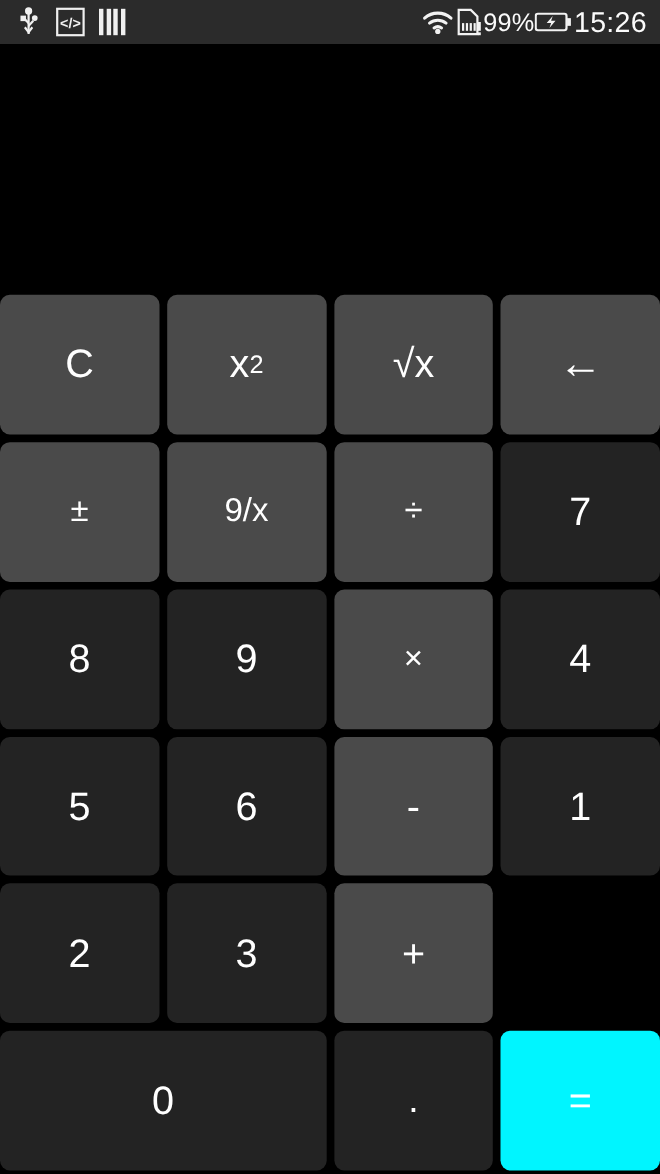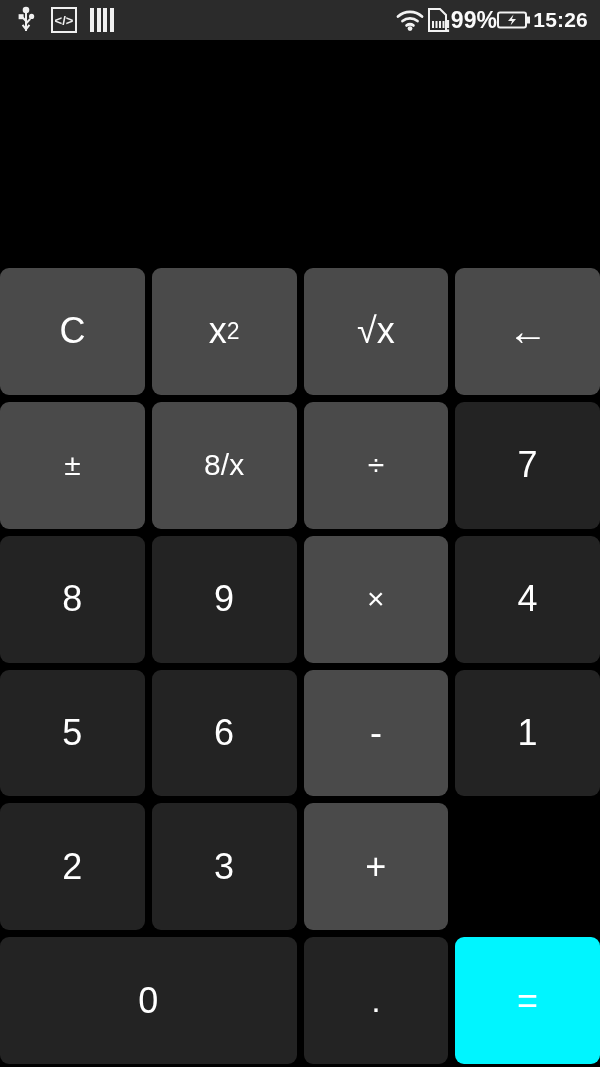--- a/index.html
+++ b/index.html
@@ -14,28 +14,28 @@
   
   .statusbar {
     height:40px; flex:0 0 40px;
     background:#2b2b2b;
     display:flex; align-items:center;
     padding:0 12px 0 14px;
     color:#f2f2f2;
   }
   .sb-left { display:flex; align-items:center; gap:13px; }
   .sb-spacer { flex:1 1 auto; }
-  .sb-right { display:flex; align-items:center; gap:0;font-weight:bold; }
+  .sb-right { display:flex; align-items:center; gap:0; }
   .sb-icon { display:flex; align-items:center; justify-content:center; }
   .sb-text {
     font-size:23px; letter-spacing:.2px; color:#fbfbfb;
     font-family:"Liberation Sans", sans-serif;
   }
   .pct { font-size:23px; }
-  .clock { font-size:21px; margin-left:2px; }
+  .clock { font-size:26px; margin-left:2px; }
 
   
   .devbox {
     width:26px; height:26px; border:2.5px solid #f0f0f0;
     display:flex; align-items:center; justify-content:center;
     font-size:13px; line-height:1; font-weight:bold; color:#f0f0f0;
     font-family:"Liberation Sans", sans-serif;
   }
   .bars { display:flex; gap:2.5px; align-items:flex-end; height:24px; }
   .bars i { display:block; width:4px; height:24px; background:#f0f0f0; }
@@ -161,21 +161,21 @@
 
   <div class="keypad" id="keypad">
       <button class="key fn">C</button>
       <button class="key fn">
         <span>x</span>
         <span class="sup">2</span>
       </button>
       <button class="key fn">√x</button>
       <button class="key fn arrow">←</button>
       <button class="key fn small">±</button>
-      <button class="key fn small">8/x</button>
+      <button class="key fn small">9/x</button>
       <button class="key fn small">÷</button>
       <button class="key num">7</button>
       <button class="key num">8</button>
       <button class="key num">9</button>
       <button class="key fn small">×</button>
       <button class="key num">4</button>
       <button class="key num">5</button>
       <button class="key num">6</button>
       <button class="key fn">-</button>
       <button class="key num">1</button>

